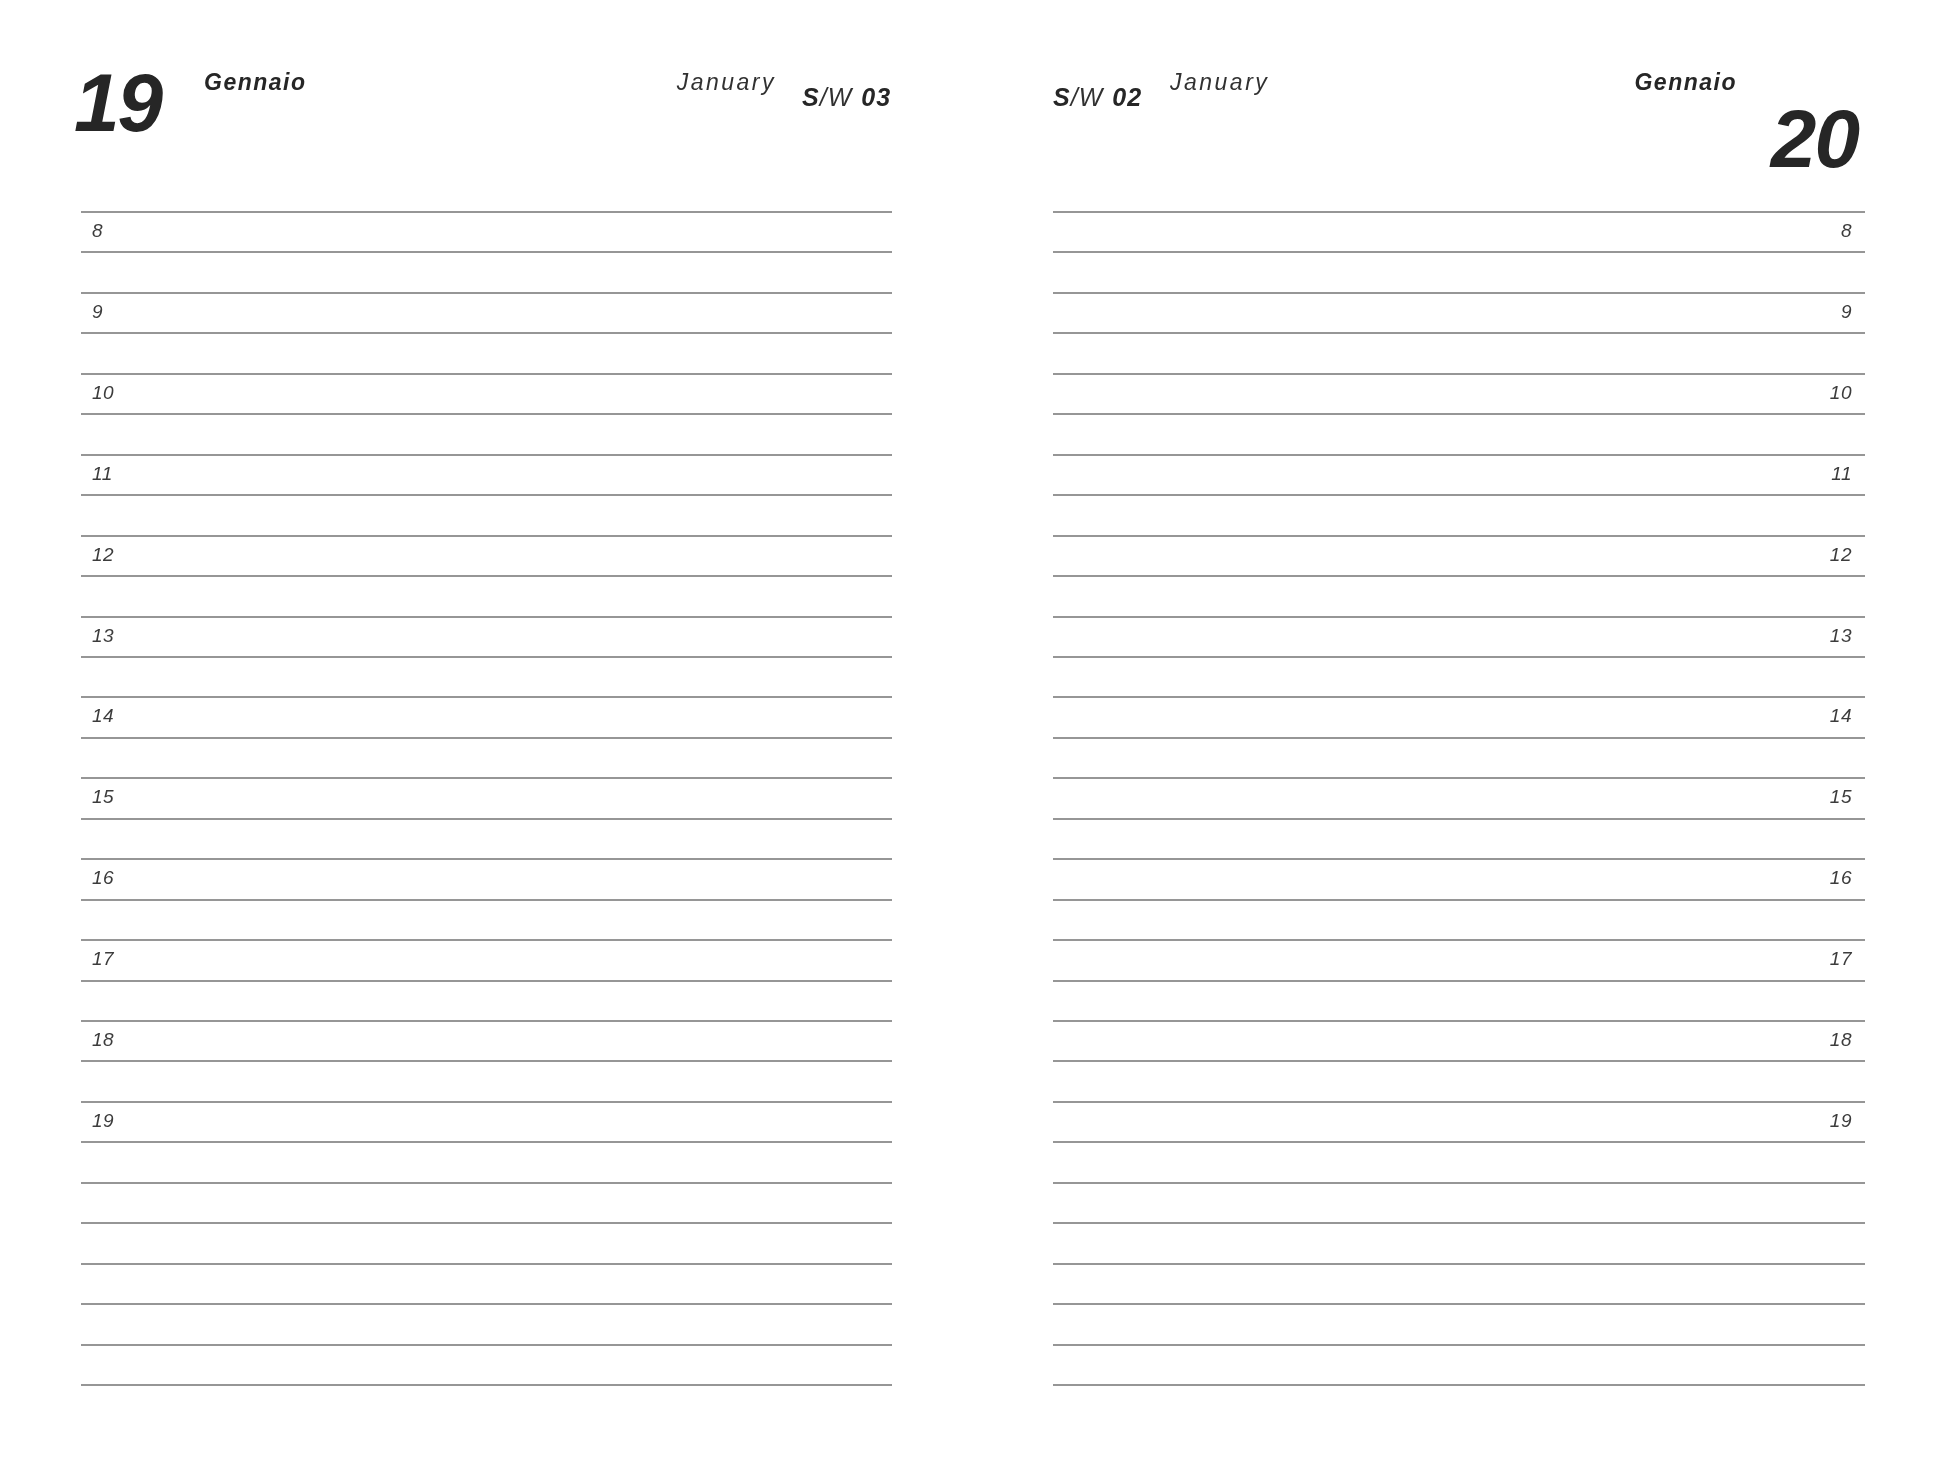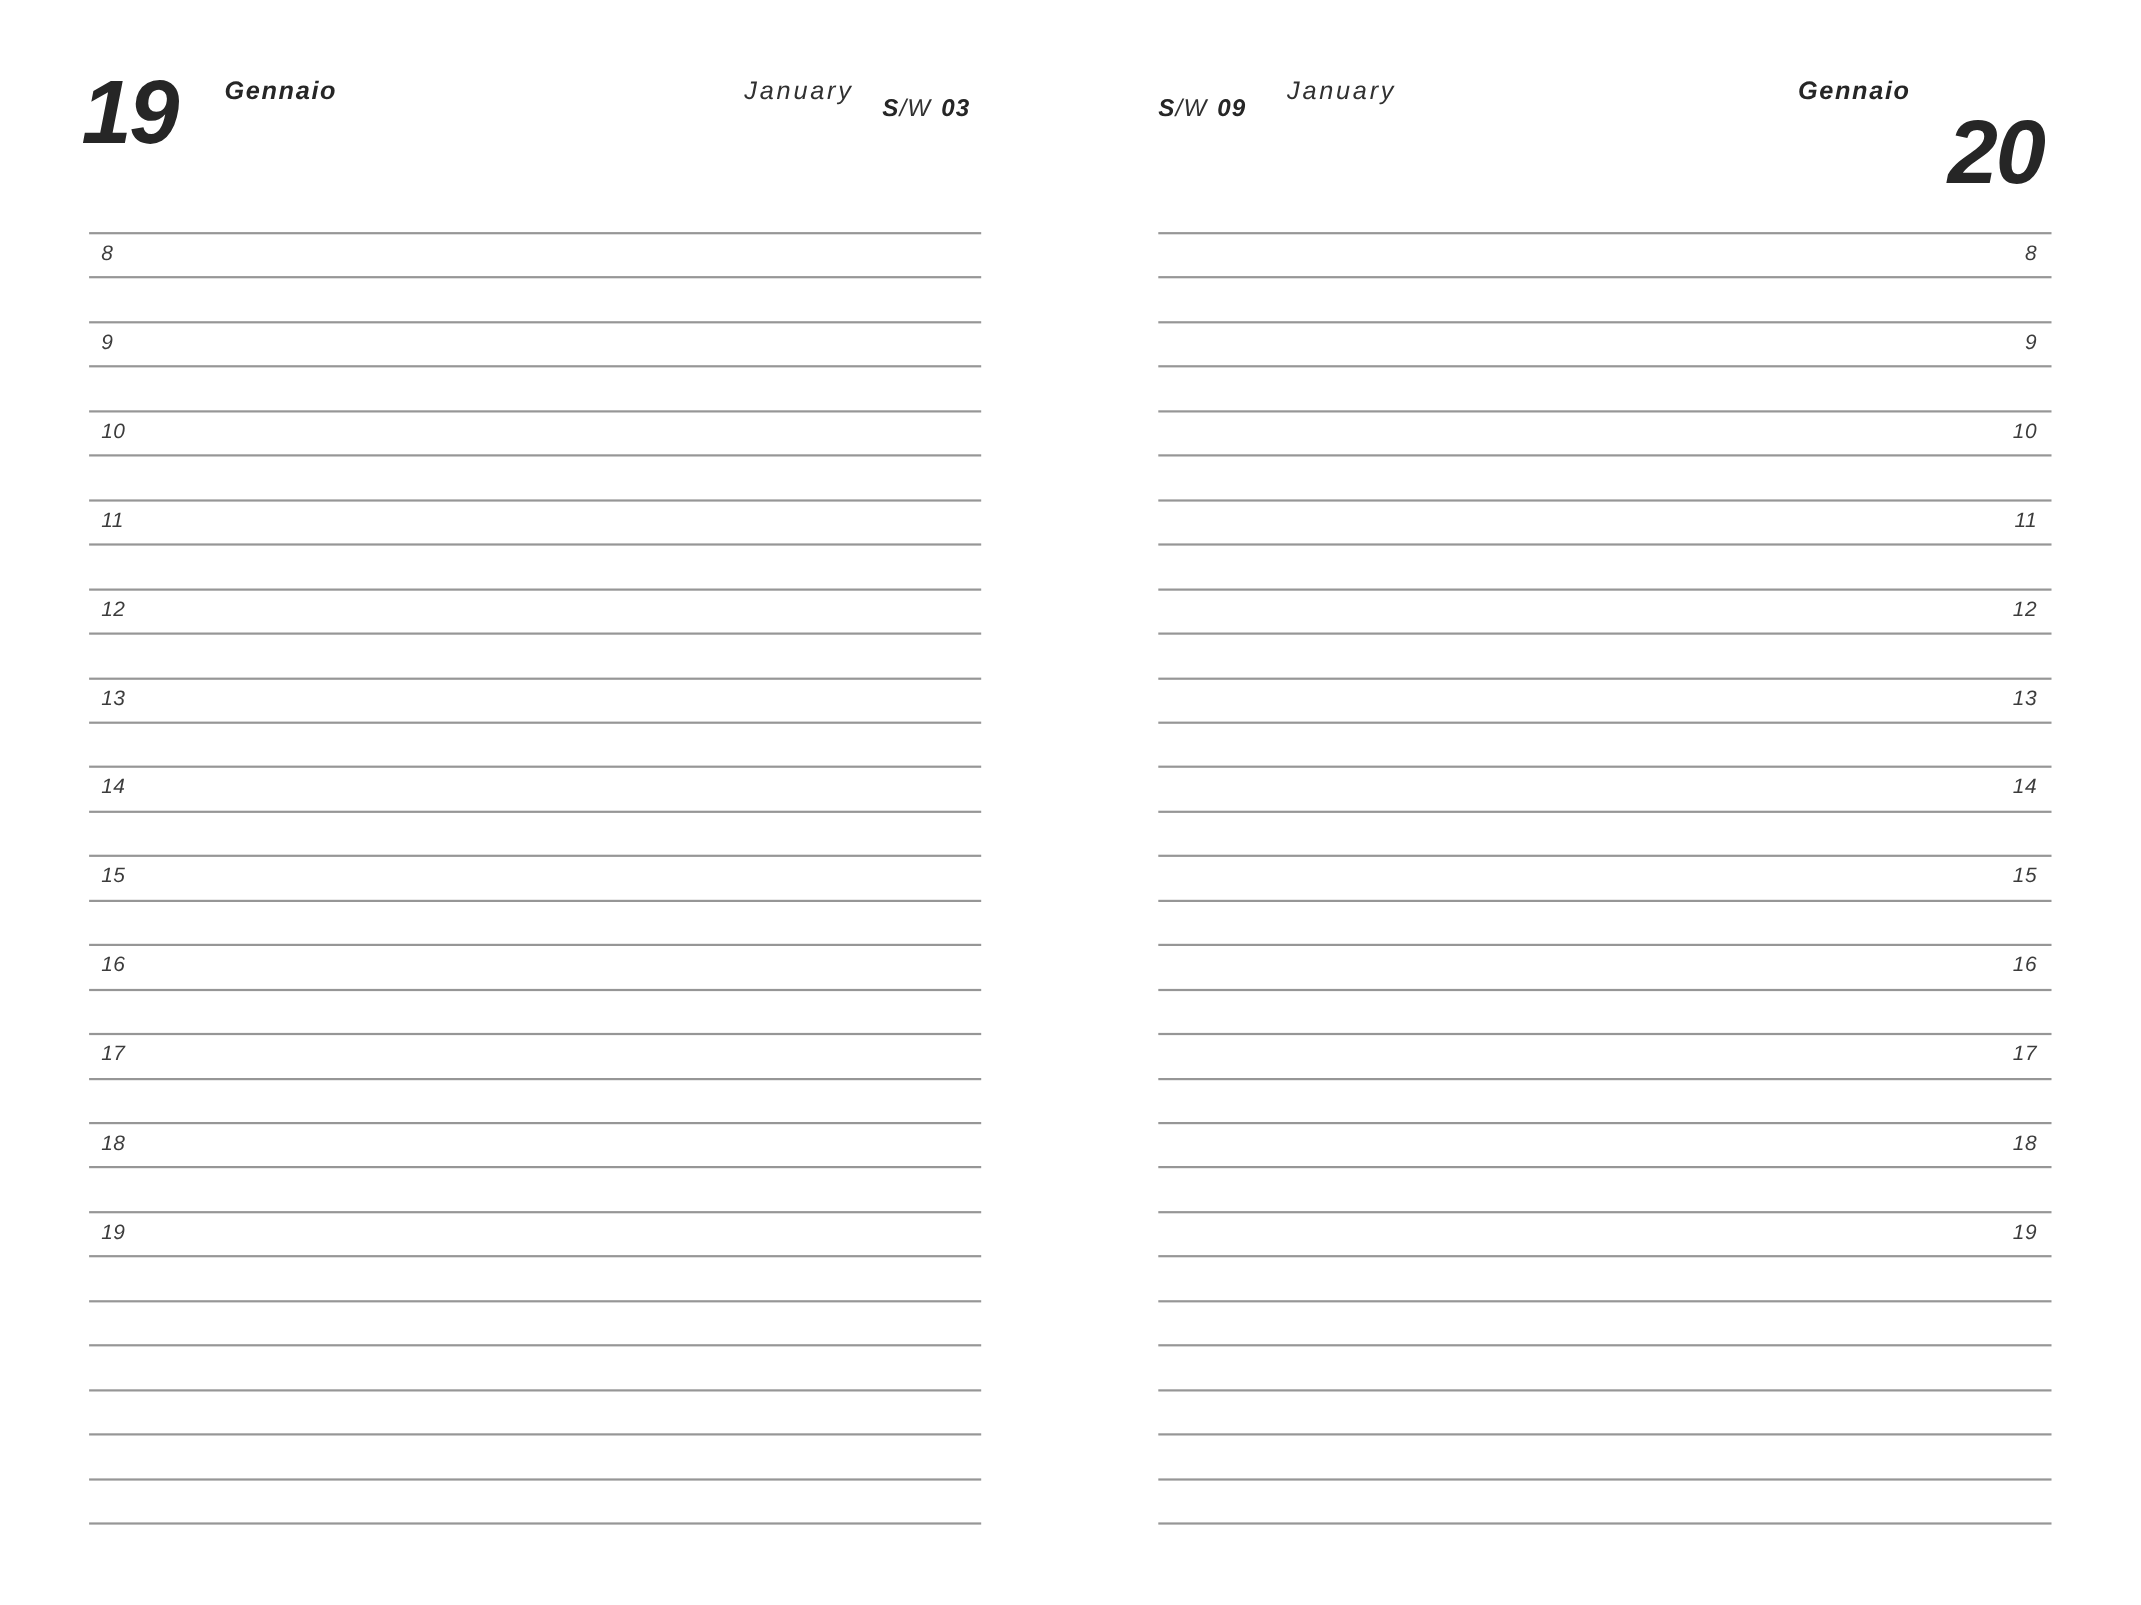--- a/index.html
+++ b/index.html
@@ -36,21 +36,21 @@
     font-size:23px;font-weight:700;letter-spacing:1.5px;
     color:var(--primary_text);white-space:nowrap;
   }
   .light-name{
     font-size:23px;font-weight:400;letter-spacing:2.5px;
     color:var(--secondary_text);white-space:nowrap;
   }
 
   
   .week-label{
-    position:absolute;top:85px;font-size:22px;line-height:25px;
+    position:absolute;top:85px;font-size:25px;line-height:25px;
     color:var(--primary_text);letter-spacing:1px;white-space:nowrap;
   }
   .week-label.left{left:802px;}
   .week-label.right{left:1053px;}
   .wk-bold{font-weight:700;}
   .wk-light{font-weight:400;color:var(--secondary_text);}
   .wk-num{font-weight:700;margin-left:9px;}
 
   
   .grid-page{position:absolute;}
@@ -77,21 +77,21 @@
       <span class="bold-name">Gennaio</span>
       <span class="light-name">January</span>
     </div>
   </div>
 
   <div class="week-label left">
     <span class="wk-bold">S</span><span class="wk-light">/W</span><span class="wk-bold wk-num">03</span>
   </div>
 
   <div class="week-label right">
-    <span class="wk-bold">S</span><span class="wk-light">/W</span><span class="wk-bold wk-num">09</span>
+    <span class="wk-bold">S</span><span class="wk-light">/W</span><span class="wk-bold wk-num">02</span>
   </div>
 
   <div class="header-block right">
     <div class="hrow row2">
       <span class="light-name">January</span>
       <span class="bold-name">Gennaio</span>
     </div>
   </div>
 
   <div class="big-number right">20</div>

